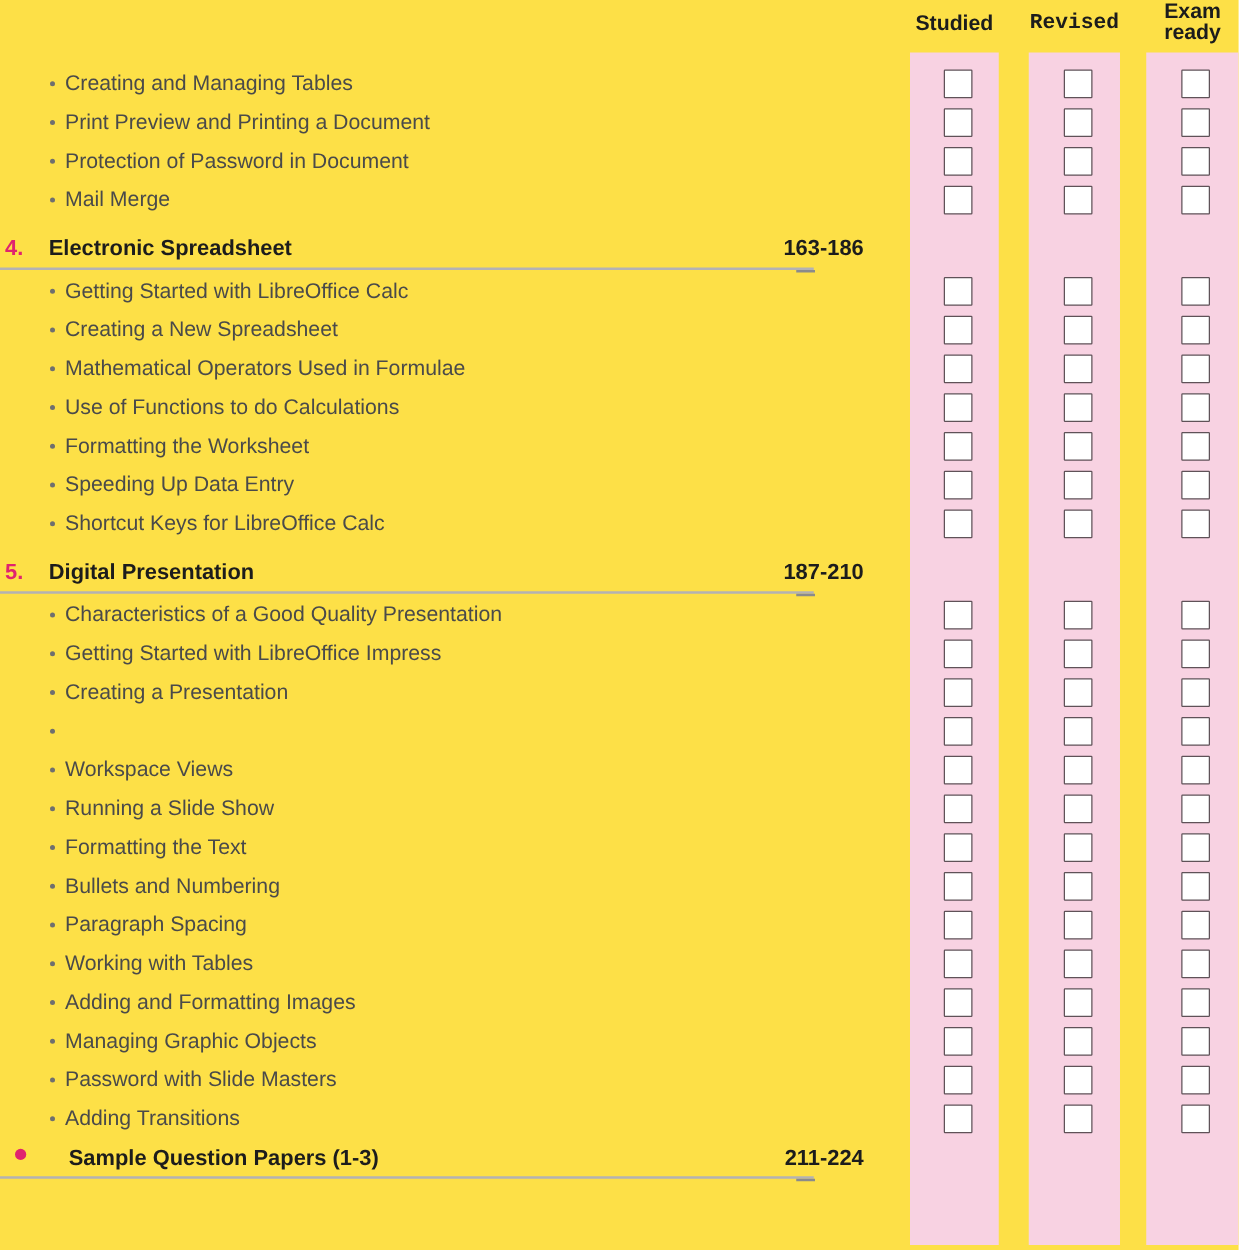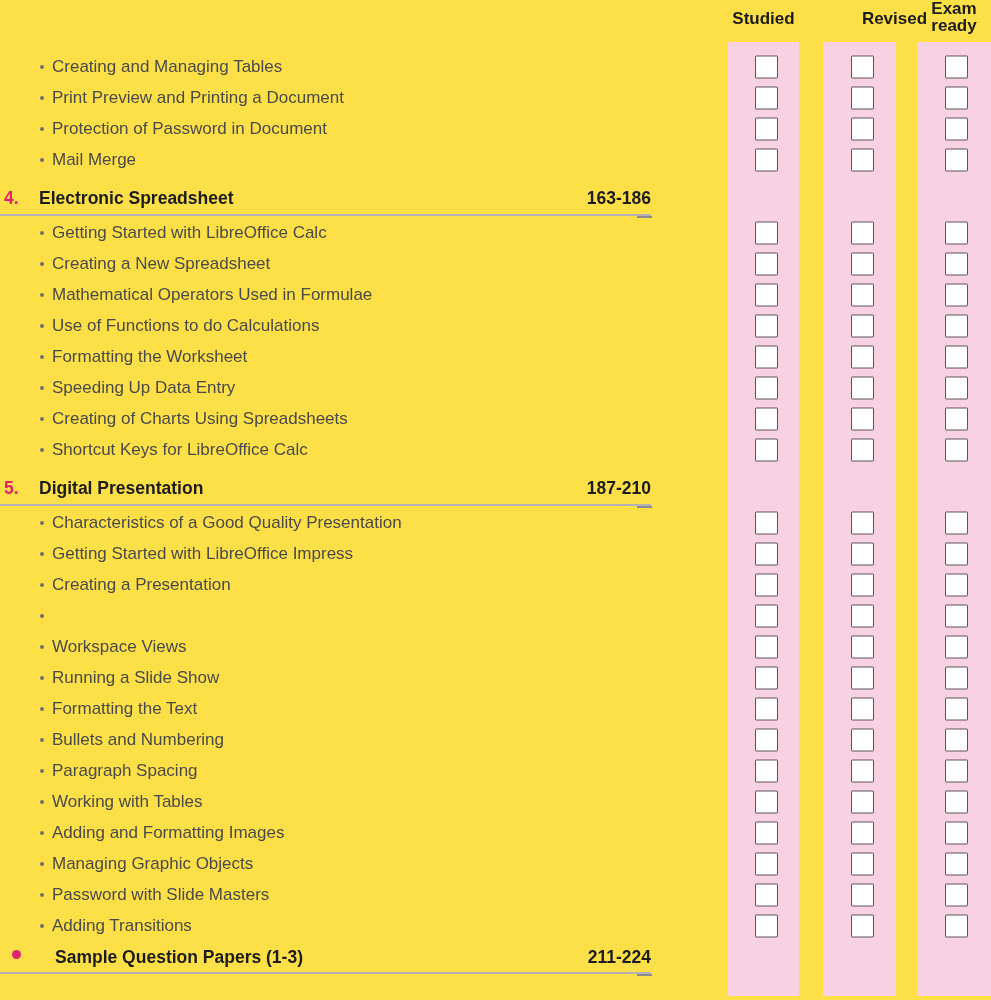--- a/index.html
+++ b/index.html
@@ -11,41 +11,41 @@
         font-family:"Liberation Sans",sans-serif;}
   
   .band{position:absolute;top:42px;height:954px;background:var(--band);z-index:0;}
   .band.b0{left:728px;width:71px;}
   .band.b1{left:823px;width:73px;}
   .band.b2{left:917px;width:74px;}
   
   .col-label{position:absolute;z-index:2;text-align:center;font-weight:700;font-size:17px;
              line-height:16.5px;color:var(--head-text);white-space:pre-line;}
   .col-label.c0{left:724px;width:79px;top:11px;}
-  .col-label.c1{left:854px;width:81px;top:11px;}
+  .col-label.c1{left:819px;width:81px;top:11px;font-family:Liberation Mono, monospace;}
   .col-label.c2{left:913px;width:82px;top:1px;}
   
   .content{position:absolute;left:0;top:0;width:991px;z-index:1;}
   .spacer-top{height:51px;}
   .item-row{position:relative;height:31px;}
   .item-bullet{position:absolute;left:40px;top:50%;margin-top:-2px;width:4px;height:4px;
                border-radius:50%;background:#6f6f6f;}
   .item-label{position:absolute;left:52px;top:50%;transform:translateY(-50%);
               font-size:17px;color:var(--item-text);white-space:nowrap;}
   .checkbox{position:absolute;top:50%;transform:translateY(-50%);width:23px;height:23px;
             background:#ffffff;border:1.5px solid var(--cb-border);border-radius:1px;
             box-sizing:border-box;cursor:pointer;}
   .checkbox.cb0{left:755px;} .checkbox.cb1{left:851px;} .checkbox.cb2{left:945px;}
   .section-header{position:relative;height:42px;}
   .sec-num{position:absolute;left:4px;top:13px;font-size:17.5px;font-weight:700;
            color:var(--accent);line-height:21px;}
   .sec-title{position:absolute;left:39px;top:13px;font-size:17.5px;font-weight:700;
              color:var(--head-text);line-height:21px;white-space:nowrap;text-align:center;}
   .sec-pages{position:absolute;left:0;top:13px;width:651px;text-align:right;
-             font-size:17.5px;font-weight:700;color:var(--head-text);line-height:21px;}
+             font-size:17.5px;font-weight:700;color:var(--head-text);line-height:21px;padding-left:40px;}
   .rule{position:absolute;left:0;bottom:1px;width:651px;height:2px;background:var(--rule);}
   .rule-dash{position:absolute;left:637px;bottom:-1px;width:15px;height:2px;background:var(--rule-dash);}
   .bullet-heading{position:relative;height:34px;}
   .bullet-heading .dot{position:absolute;left:12px;top:50%;margin-top:-8px;width:9px;height:9px;
                        border-radius:50%;background:var(--accent);}
   .bullet-heading .sec-title{left:55px;top:6px;}
   .bullet-heading .sec-pages{top:6px;}
 </style>
 </head>
 <body>
@@ -135,27 +135,20 @@
     </div>
       <div class="item-row">
       <span class="item-bullet"></span>
       <span class="item-label">Speeding Up Data Entry</span>
       <span class="checkbox cb0"></span>
       <span class="checkbox cb1"></span>
       <span class="checkbox cb2"></span>
     </div>
       <div class="item-row">
       <span class="item-bullet"></span>
-      <span class="item-label">Creating of Charts Using Spreadsheets</span>
-      <span class="checkbox cb0"></span>
-      <span class="checkbox cb1"></span>
-      <span class="checkbox cb2"></span>
-    </div>
-      <div class="item-row">
-      <span class="item-bullet"></span>
       <span class="item-label">Shortcut Keys for LibreOffice Calc</span>
       <span class="checkbox cb0"></span>
       <span class="checkbox cb1"></span>
       <span class="checkbox cb2"></span>
     </div>
       <div class="section-header">
       <span class="sec-num">5.</span>
       <span class="sec-title">Digital Presentation</span>
       <span class="sec-pages">187-210</span>
       <span class="rule"></span>

